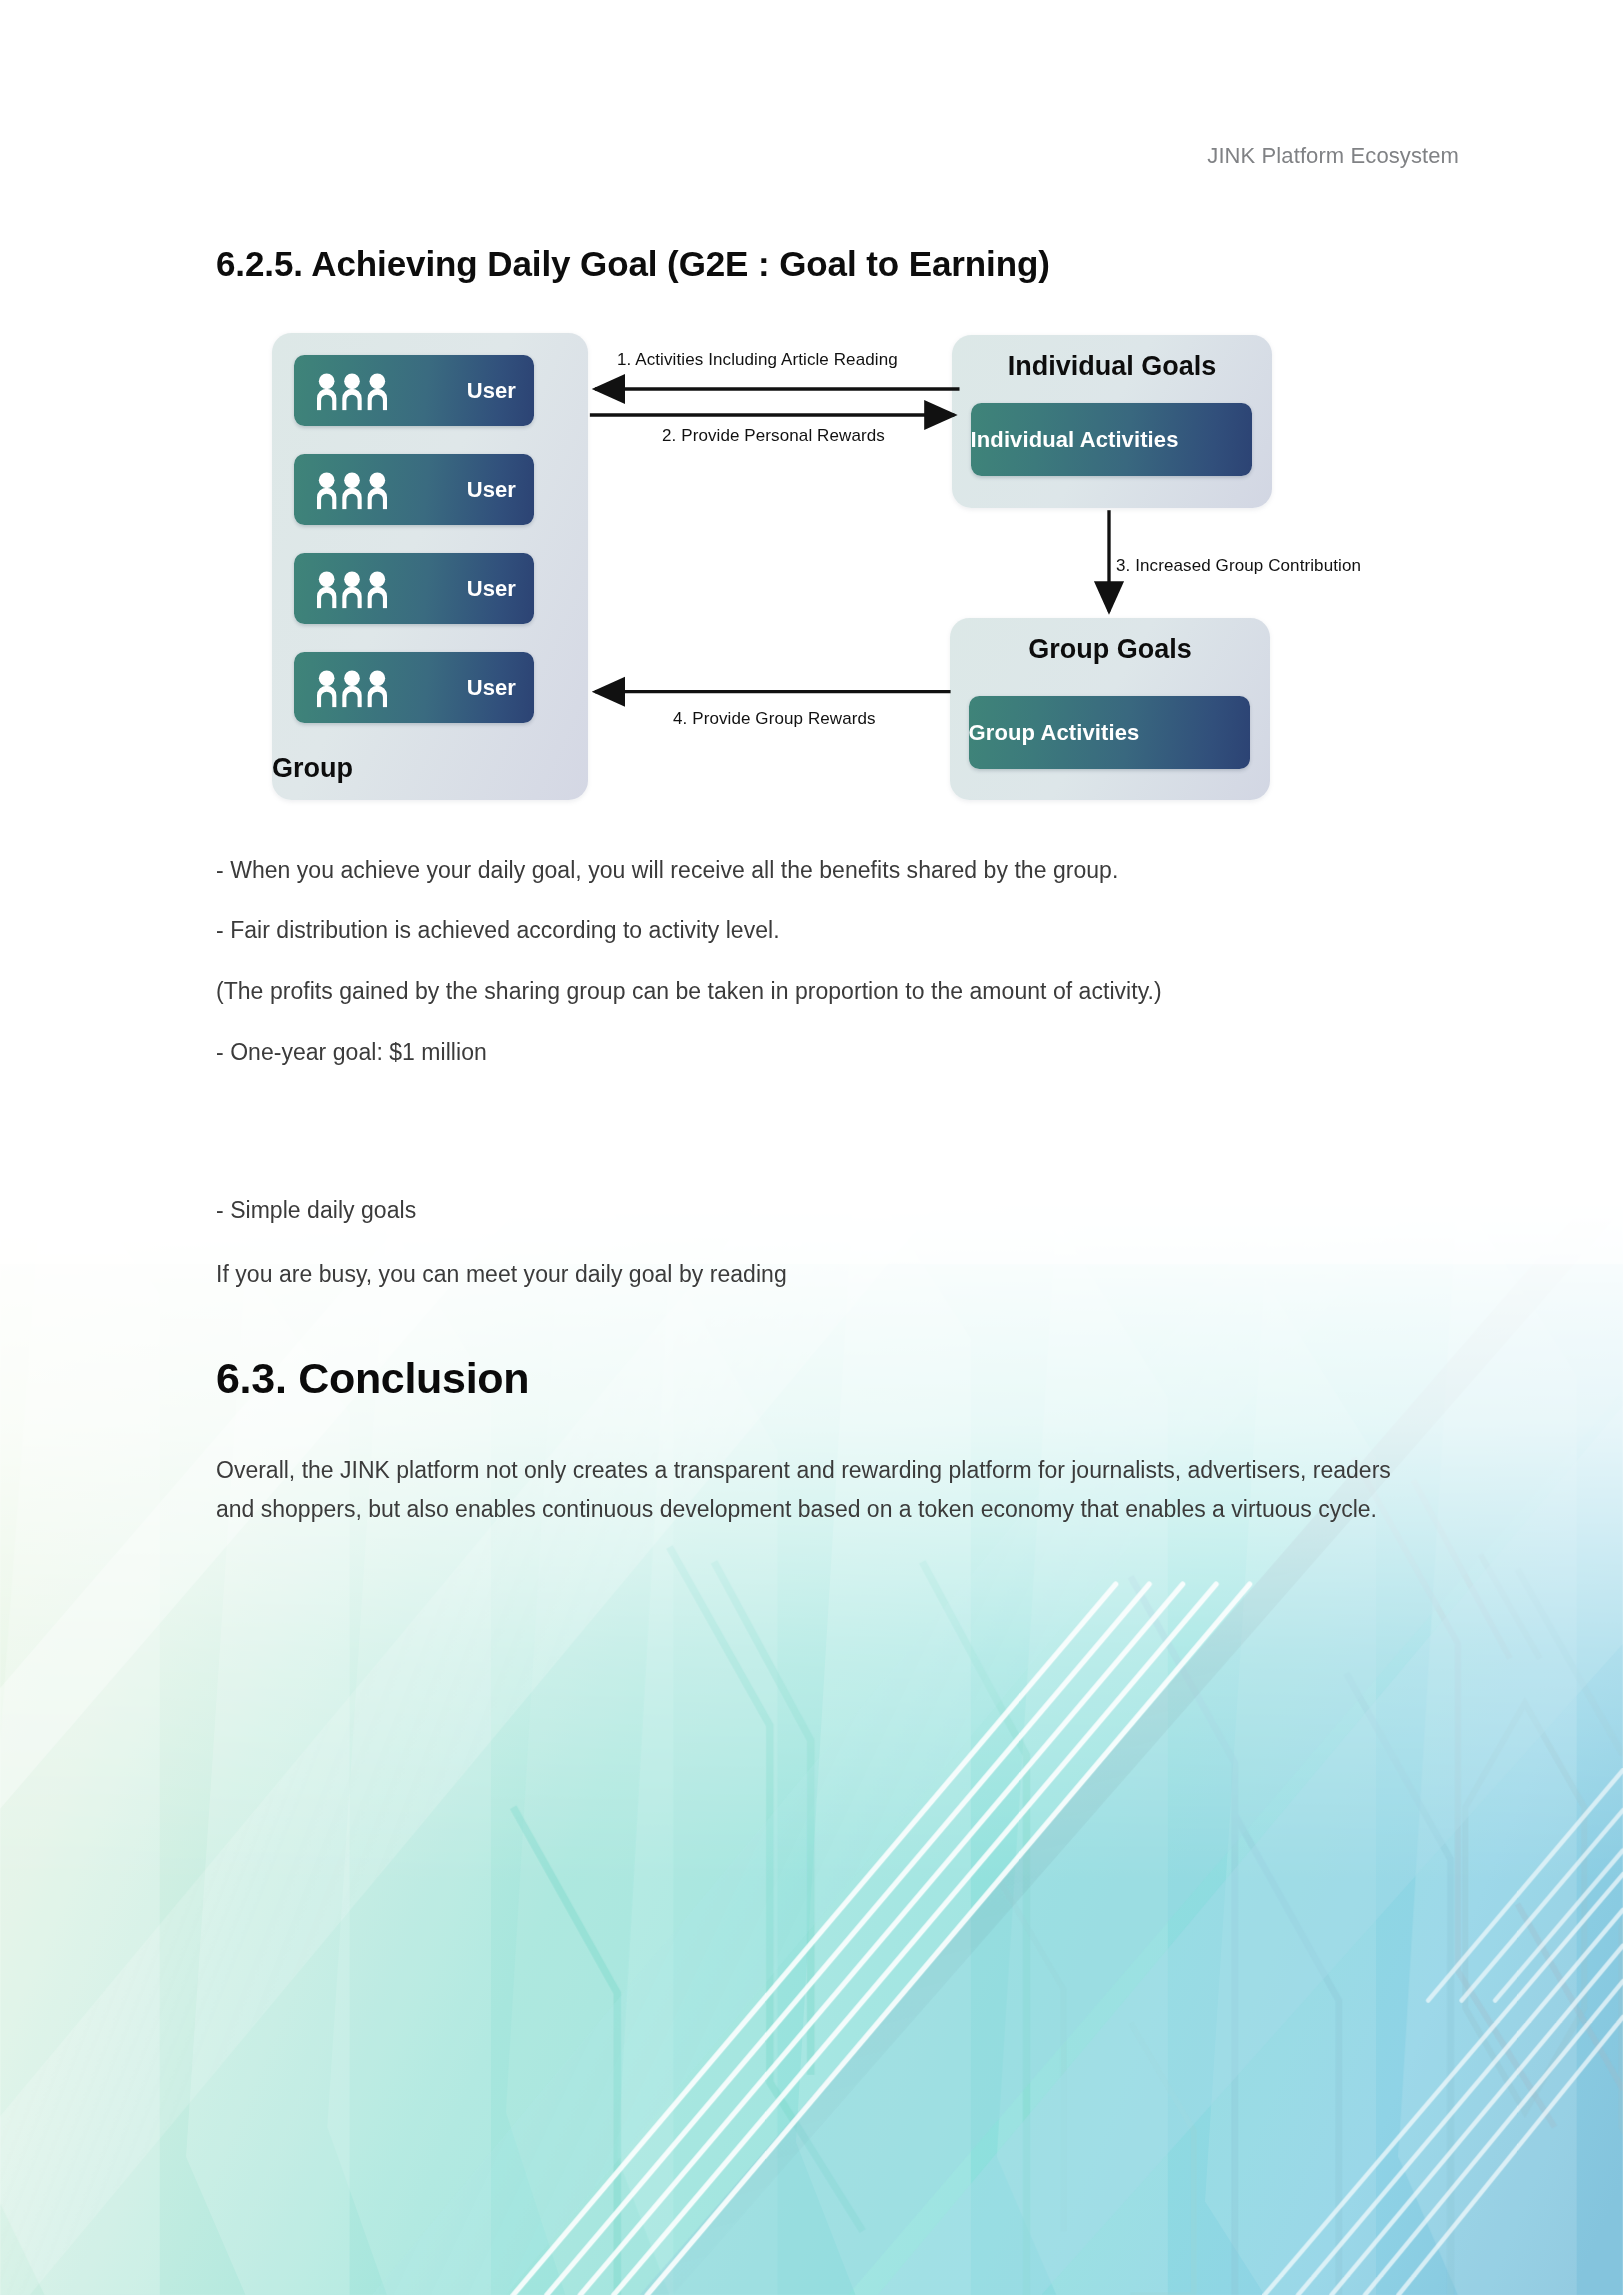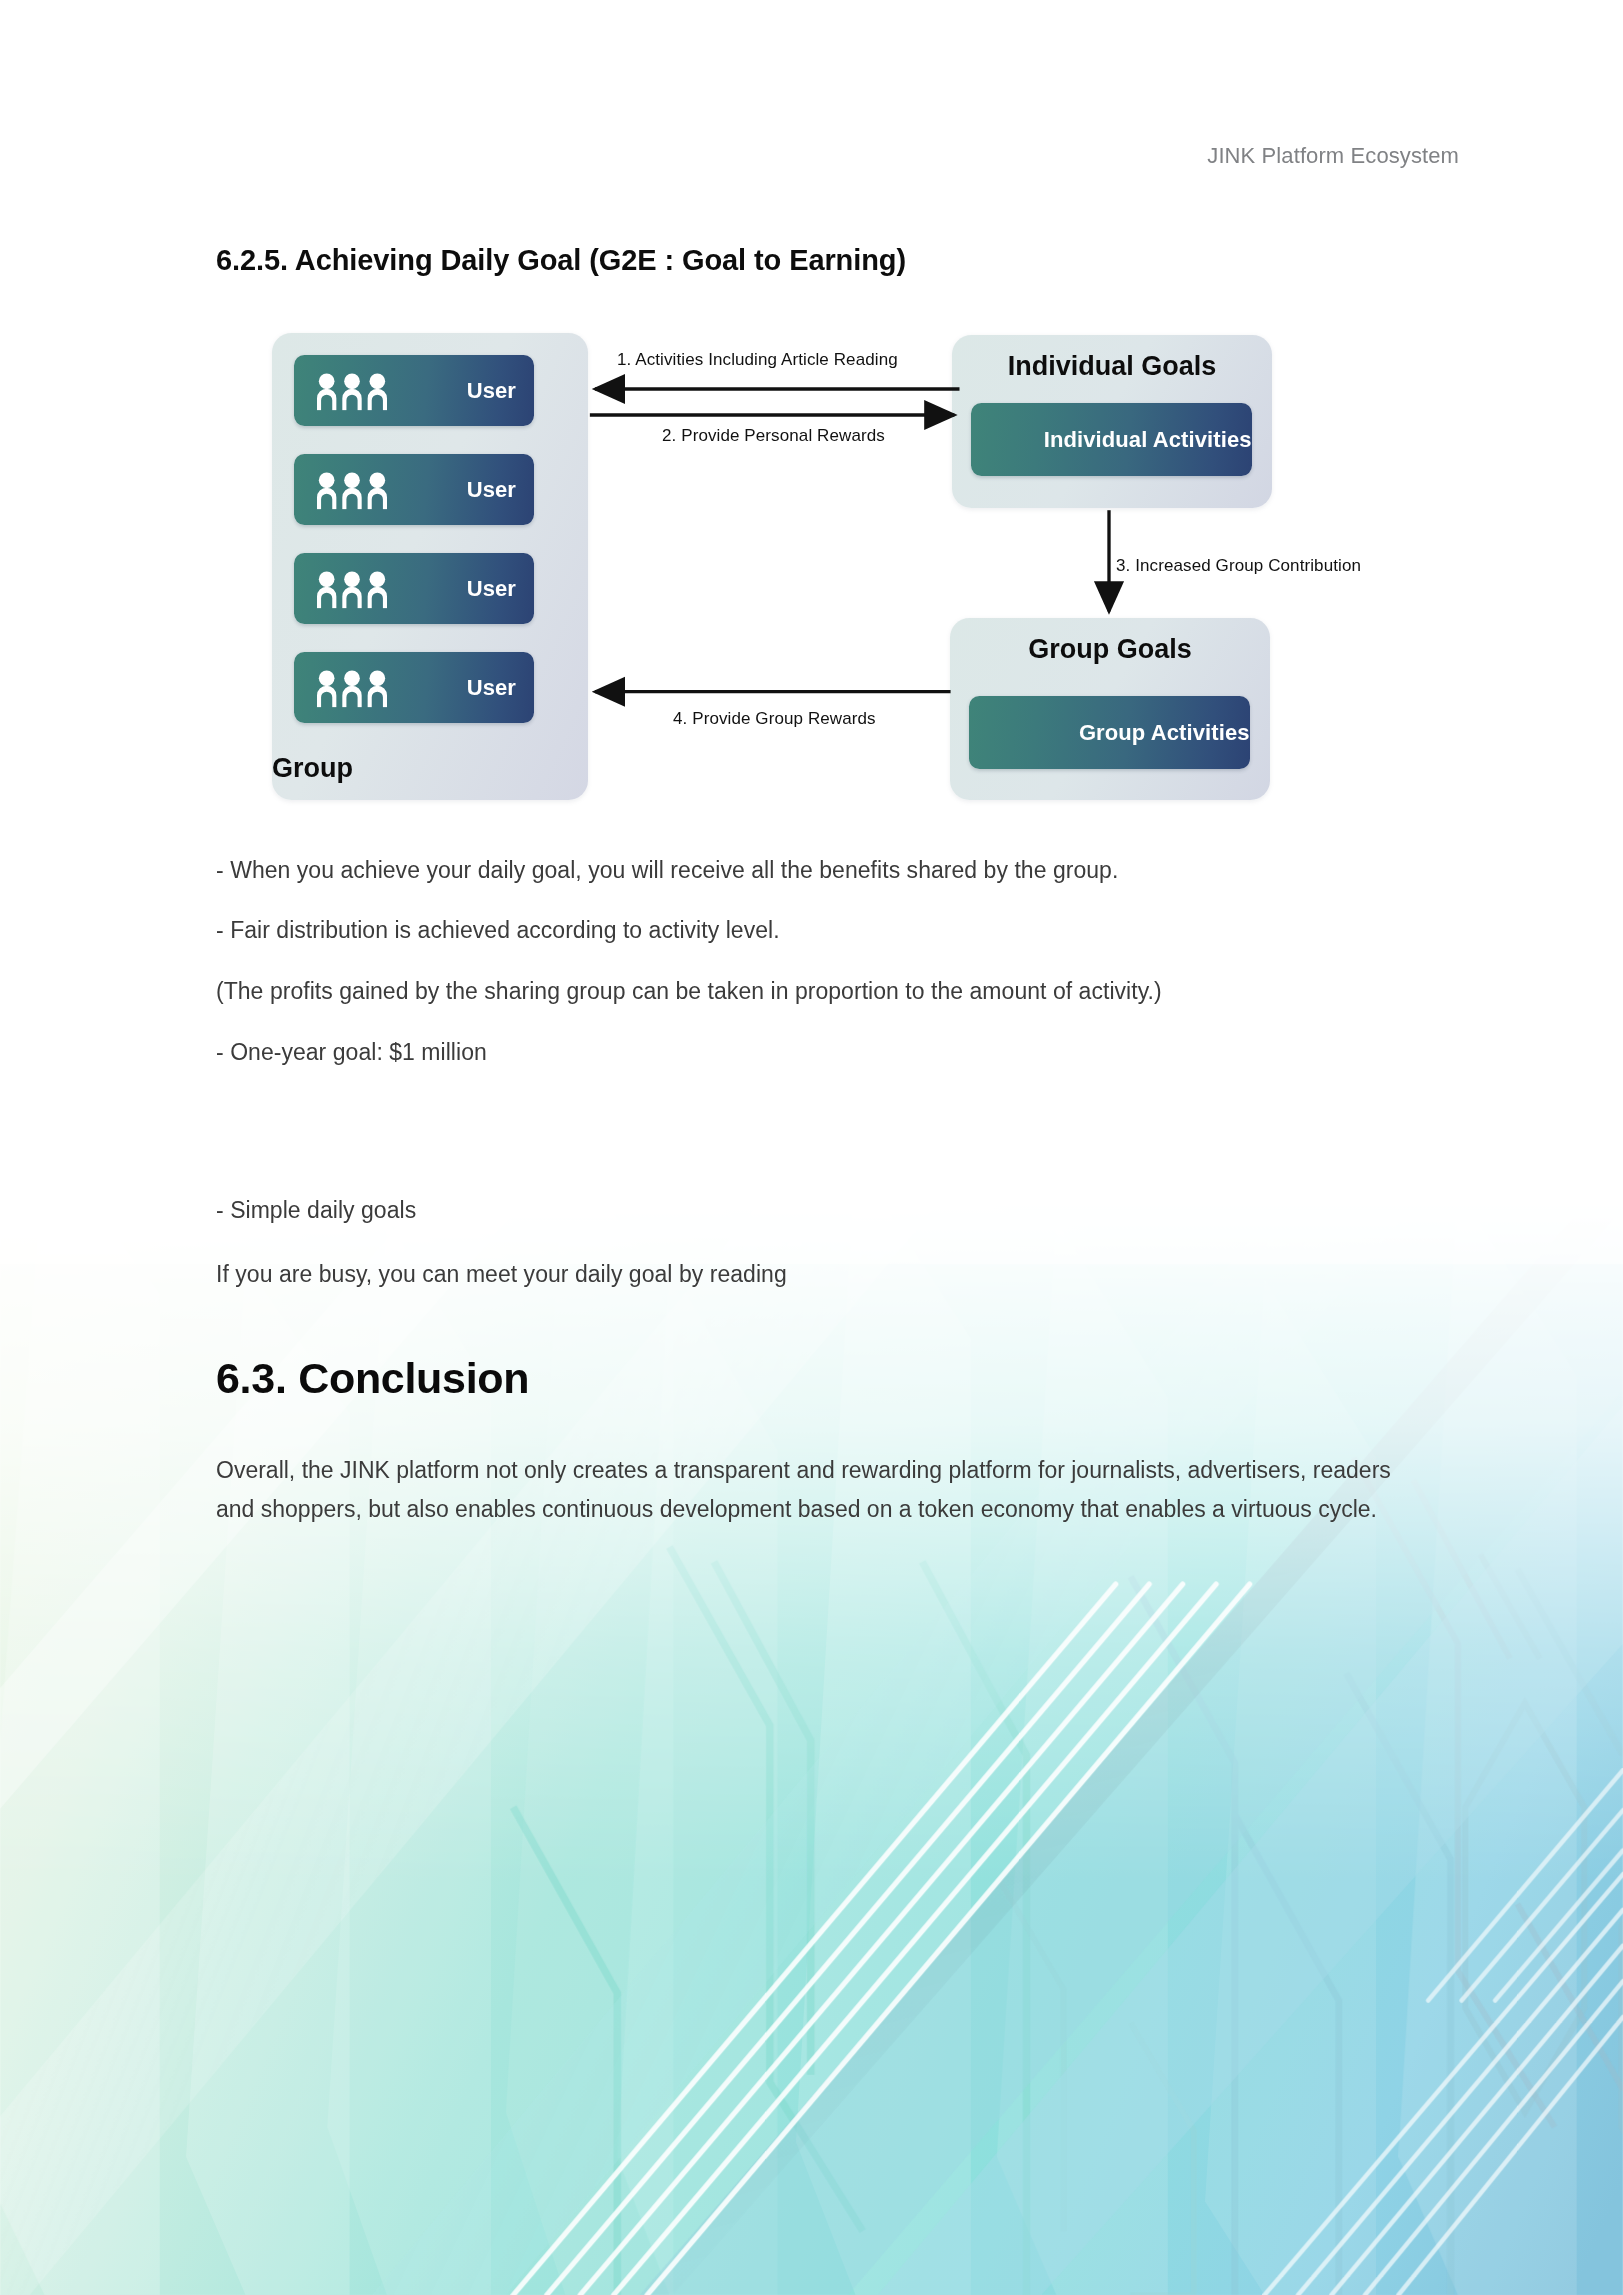--- a/index.html
+++ b/index.html
@@ -42,21 +42,21 @@
     color: #808285;
     letter-spacing: 0.1px;
     white-space: nowrap;
   }
 
   
   .h3 {
     position: absolute;
     left: 216px;
     top: 244px;
-    font-size: 29px;
+    font-size: 35px;
     font-weight: bold;
     color: #0d0d0d;
     letter-spacing: -0.1px;
     white-space: nowrap;
   }
 
   
   #diagram {
     position: absolute;
     left: 0; top: 0;
@@ -139,21 +139,21 @@
   .activity-chip {
     position: absolute;
     left: 18.6px;
     width: 281px;
     height: 73px;
     border-radius: 10.4px;
     background: linear-gradient(95deg, #3f8479 0%, #3c7a7c 24%, #39687f 56%, #314f7b 86%, #2c4374 100%);
     box-shadow: 0 1.5px 3.7px rgba(40,60,80,0.20);
     display: flex;
     align-items: center;
-    justify-content: flex-end;
+    justify-content: flex-start;
   }
   .goal-panel.individual .activity-chip { top: 68px; }
   .goal-panel.group .activity-chip { top: 78px; }
   .activity-chip span {
     font-size: 22px;
     font-weight: bold;
     color: #ffffff;
     letter-spacing: 0.1px;
   }
 

